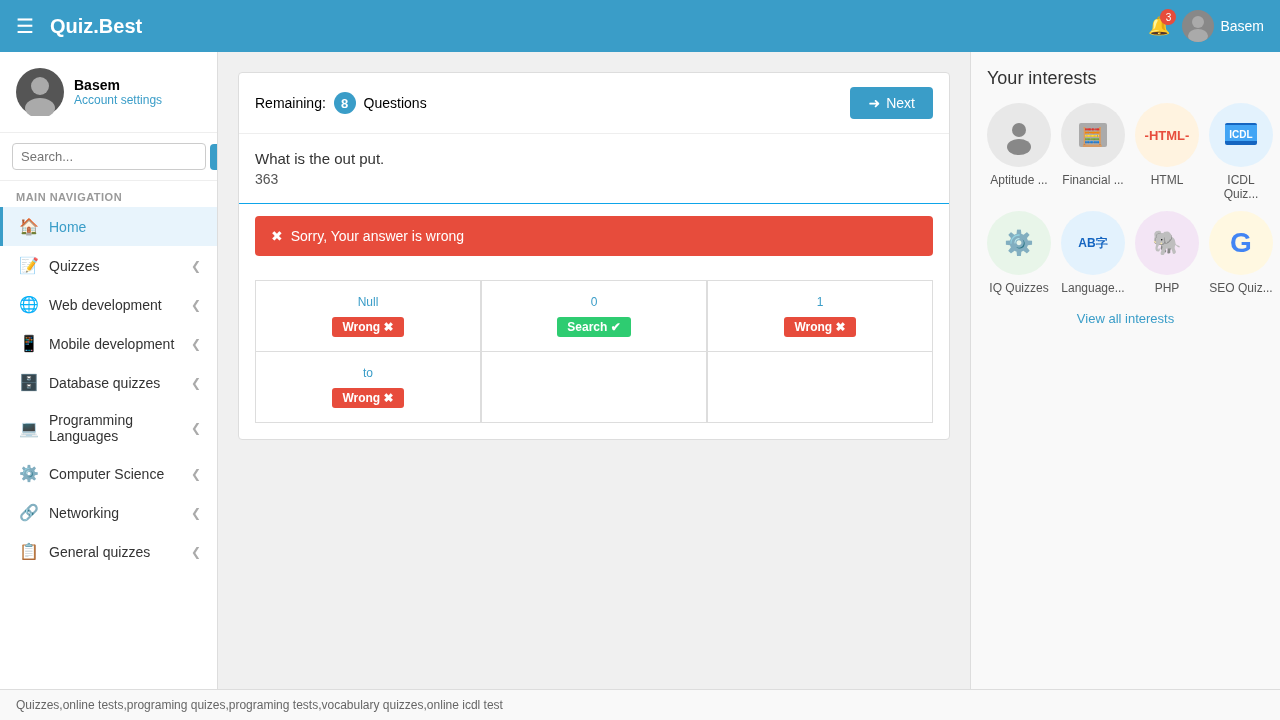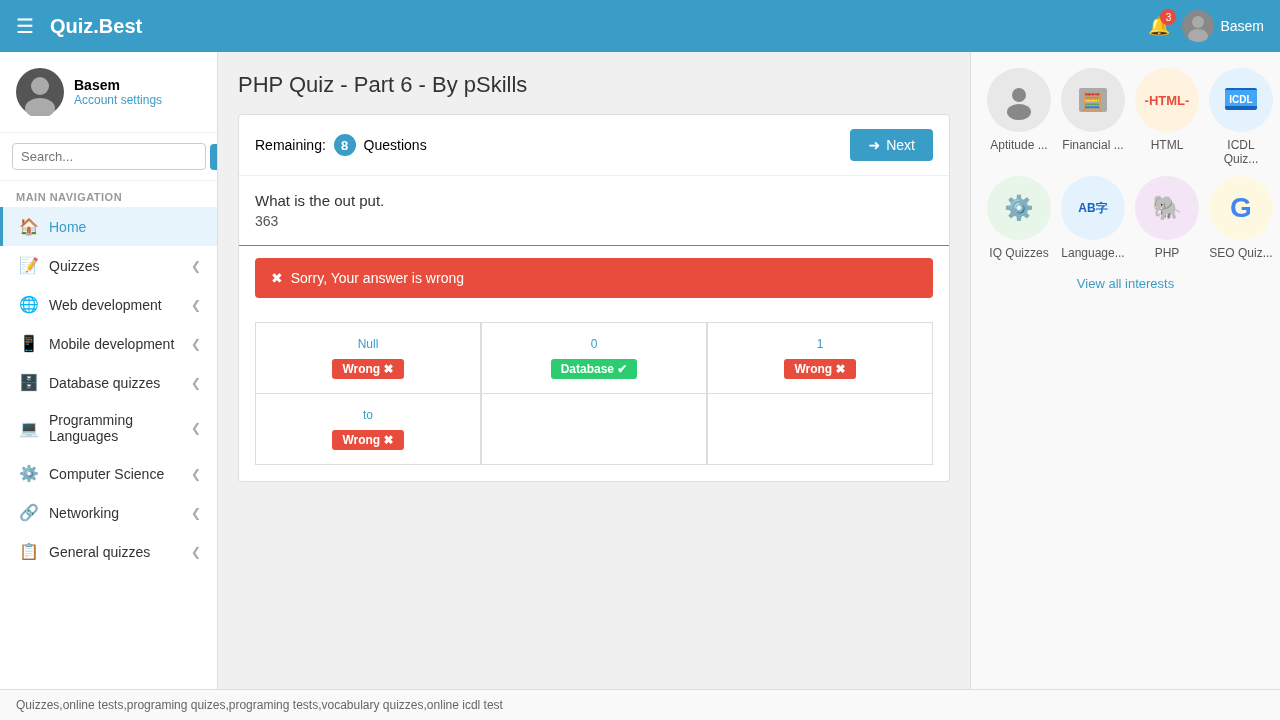--- a/index.html
+++ b/index.html
@@ -318,21 +318,20 @@
     <div class="nav-item">
       <div class="nav-item-left">
         <span class="nav-icon">📋</span>
         <span>General quizzes</span>
       </div>
       <span class="nav-chevron">❮</span>
     </div>
   </div>
 
   <div class="main">
-    <div class="page-title">PHP Quiz - Part 6 - By pSkills</div>
 
     <div class="quiz-card">
       <div class="quiz-header">
         <div>
           <span>Remaining:</span>
           <span class="remaining-badge">8</span>
           <span>Questions</span>
         </div>
         <button class="next-btn">
           ➜ <span>Next</span>
@@ -349,39 +348,40 @@
         <span>Sorry, Your answer is wrong</span>
       </div>
 
       <div class="answers-grid">
         <div class="answer-cell">
           <span class="answer-value">Null</span>
           <span class="answer-badge badge-wrong">Wrong ✖</span>
         </div>
         <div class="answer-cell">
           <span class="answer-value">0</span>
-          <span class="answer-badge badge-correct">Database ✔</span>
+          <span class="answer-badge badge-correct">Search ✔</span>
         </div>
         <div class="answer-cell">
           <span class="answer-value">1</span>
           <span class="answer-badge badge-wrong">Wrong ✖</span>
         </div>
       </div>
       <div class="answers-grid-row2">
         <div class="answer-cell-bottom">
           <span class="answer-value">to</span>
           <span class="answer-badge badge-wrong">Wrong ✖</span>
         </div>
         <div class="answer-cell-bottom" style="border:1px solid #ddd; border-top:none;"></div>
         <div class="answer-cell-bottom" style="border:1px solid #ddd; border-top:none;"></div>
       </div>
     </div>
   </div>
 
   <div class="right-panel">
+    <div class="interests-title">Your interests</div>
     <div class="interests-grid">
       <div class="interest-item">
         <div class="interest-icon icon-aptitude">
           <svg width="40" height="40" viewBox="0 0 40 40">
               <circle cx="20" cy="15" r="7" fill="#888"></circle>
               <ellipse cx="20" cy="32" rx="12" ry="8" fill="#888"></ellipse>
             </svg>
         </div>
         <span class="interest-label">Aptitude ...</span>
       </div>

